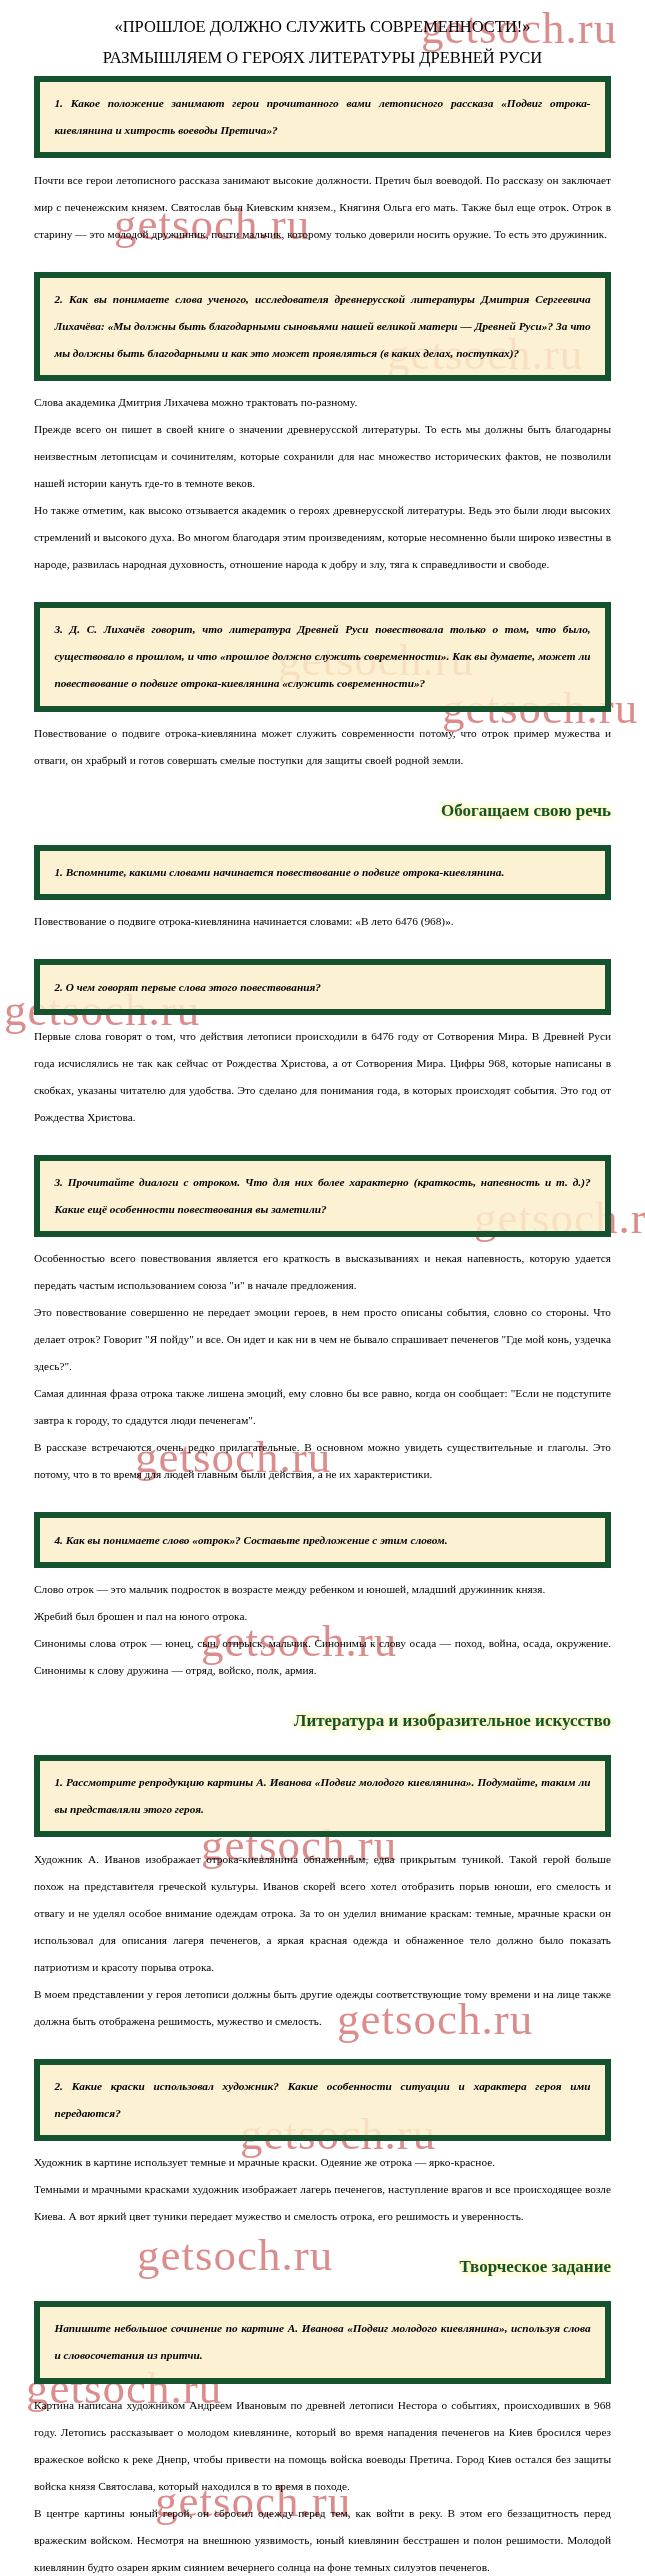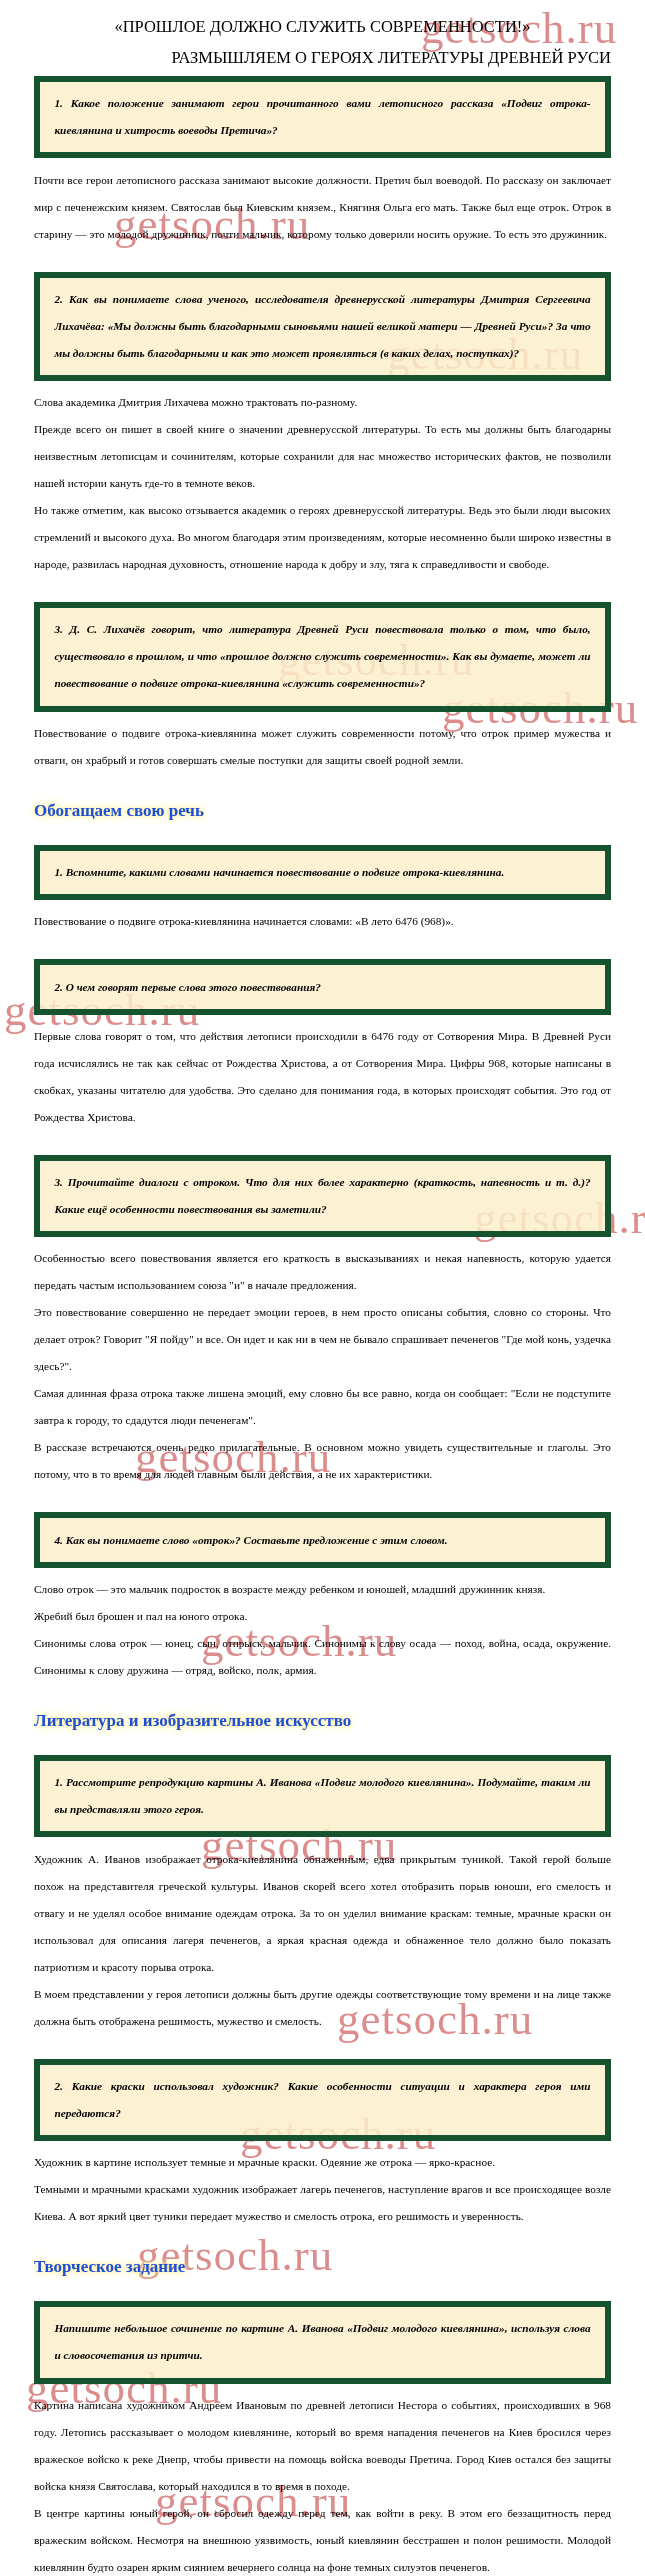--- a/index.html
+++ b/index.html
@@ -38,45 +38,45 @@
     z-index: 1;
     padding: 12.4px 34px 15.5px 34px;
   }
   .page-title {
     text-align: center;
     font-weight: normal;
     font-size: 16.5px;
     line-height: 1.15;
   }
   .title-line1 { margin: 5.2px 0 0 0; }
-  .title-line2 { margin: 12.4px 0 0 0; text-align: right; }
+  .title-line2 { margin: 12.4px 0 0 0; }
   .qbox {
     box-sizing: border-box;
     border: 6px solid #14532d;
     background: rgba(251, 238, 203, 0.85);
     padding: 8.2px 14.4px;
     font-weight: bold;
     font-size: 11.3px;
     line-height: 27px;
     text-align: justify;
     margin: 24px 0 8.2px 0;
     font-style: italic;
   }
   .qbox.first { margin-top: 8.2px; }
   .para {
     font-size: 11.3px;
     line-height: 27px;
     text-align: justify;
     margin: 0;
   }
   .sec-heading {
-    text-align: left;
+    text-align: right;
     font-weight: bold;
     font-size: 17px;
-    color: #1d4ed8;
+    color: #14532d;
     margin: 27px 0 12.4px 0;
     text-shadow: 0 0 3.1px #fcf2a8, 0 0 6.2px #fcf2a8, 0 0 10.3px #fcf2a8;
   }
 </style>
 </head>
 <body>
 
 <div class="page">
   <div id="watermark-layer">
       <div class="wm" style="left: 421px; top: 6.2px;">getsoch.ru</div>

